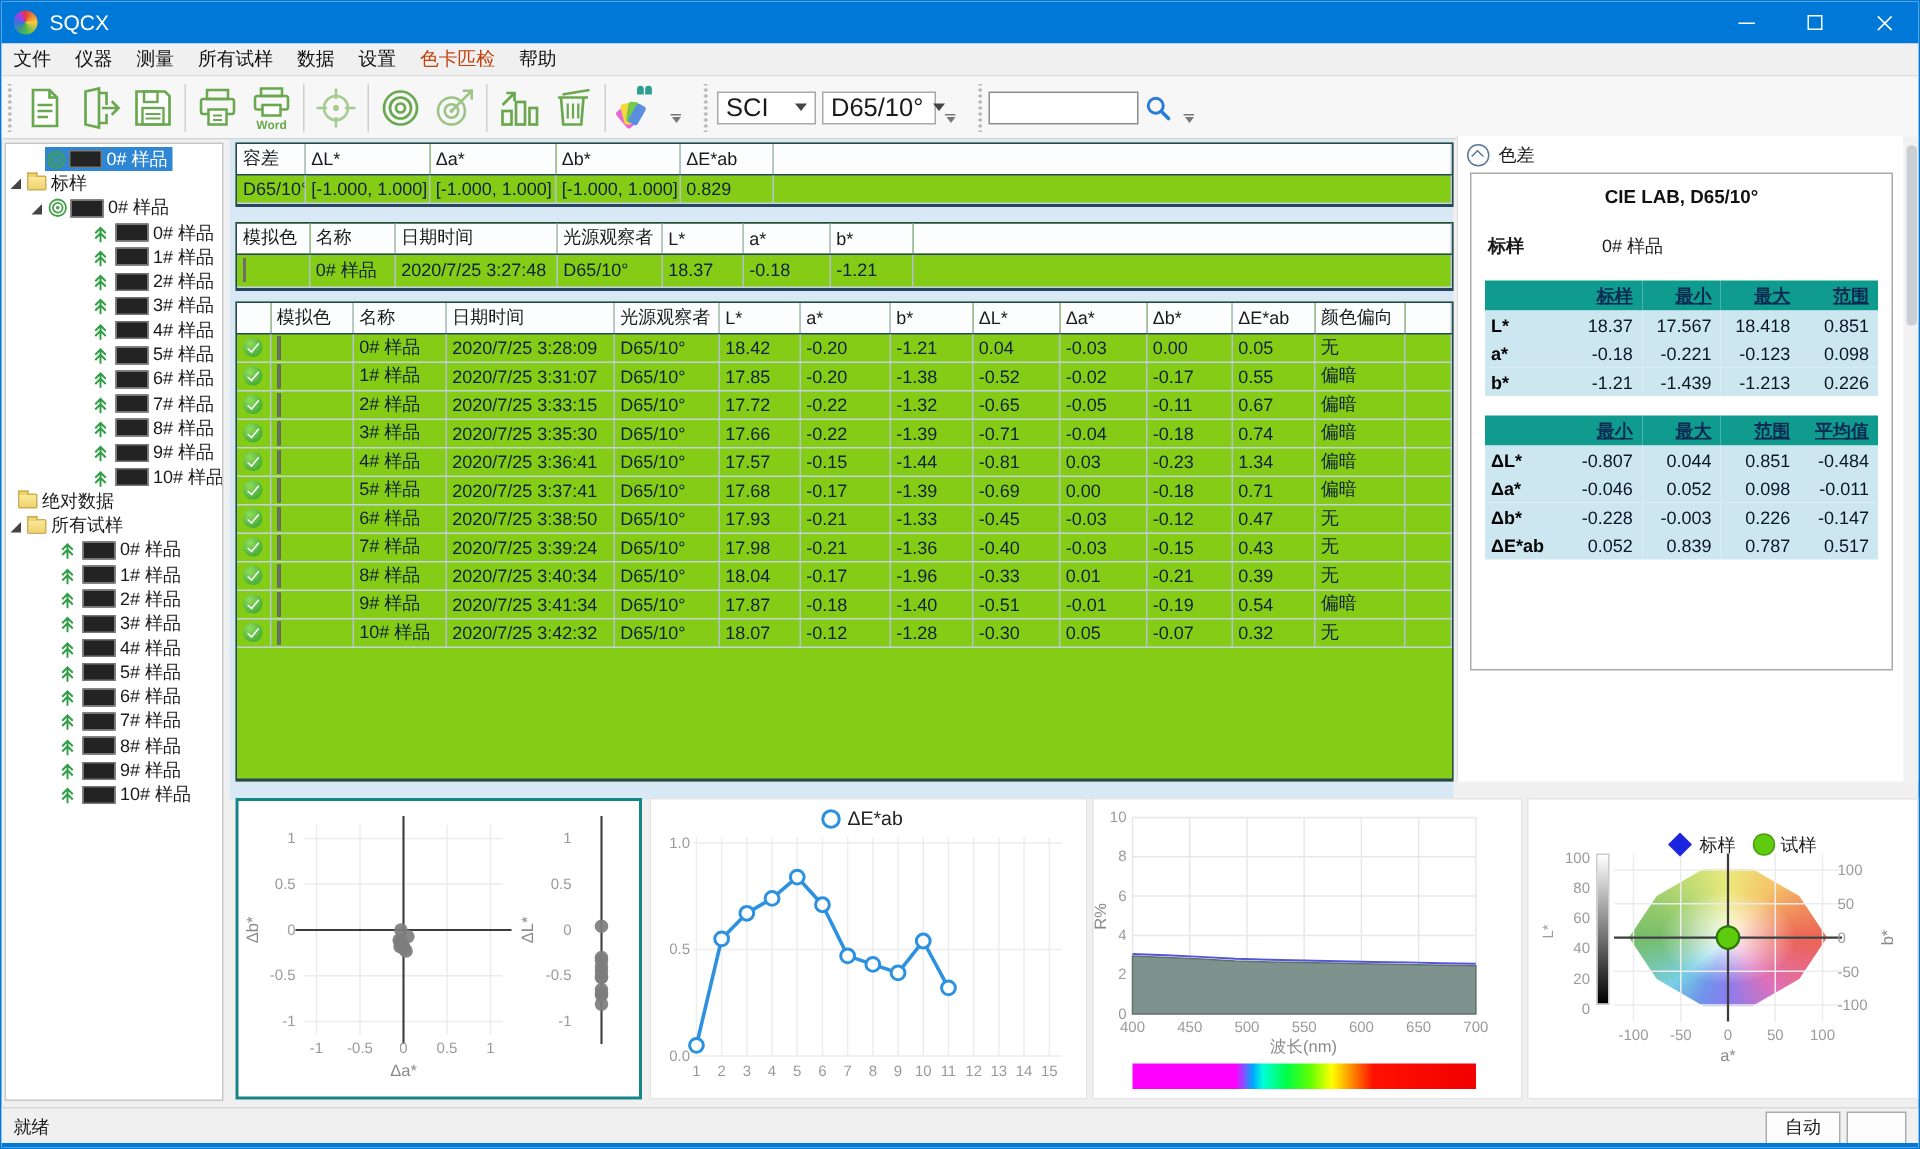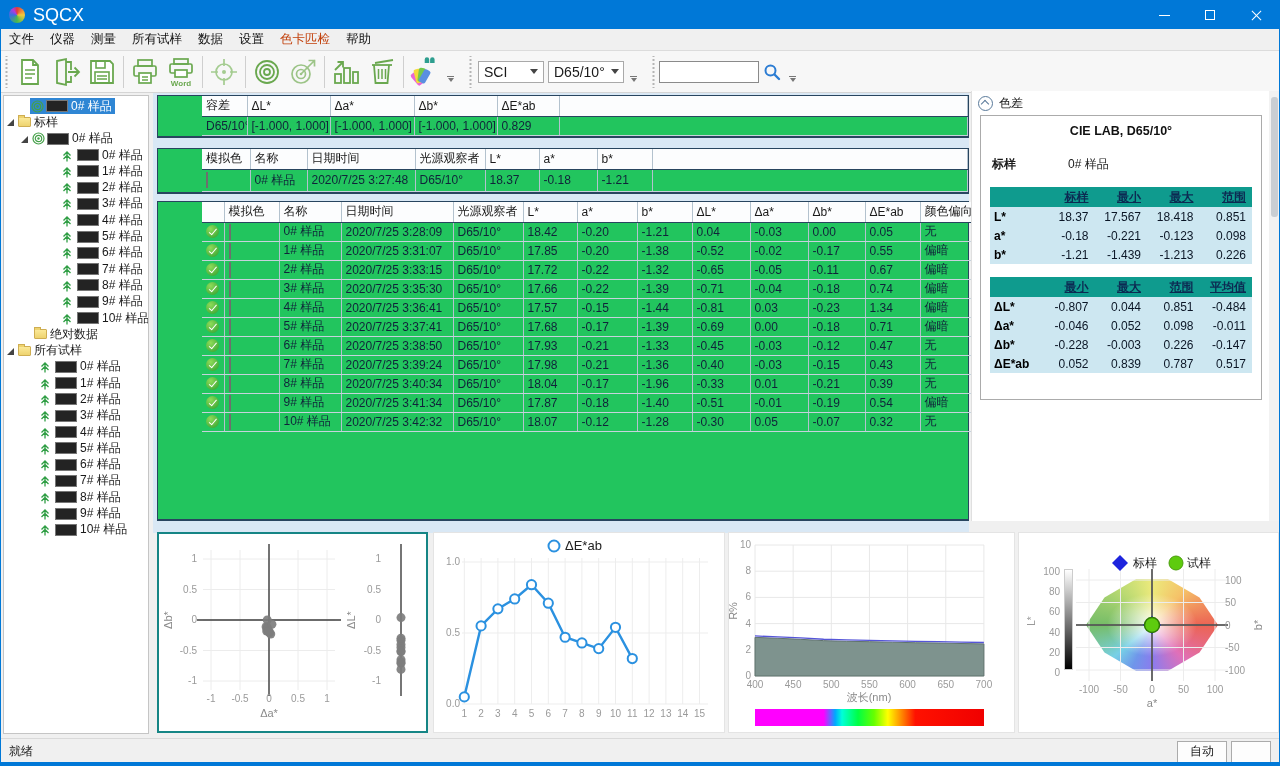--- a/index.html
+++ b/index.html
@@ -1,70 +1,70 @@
 <!DOCTYPE html>
 <html><head>
 <meta charset="utf-8">
 <style>
   * { margin:0; padding:0; box-sizing:border-box; }
   html,body { width:1280px; height:766px; font-family:"Liberation Sans","DejaVu Sans",sans-serif; }
   #win { position:relative; width:1280px; height:766px; background:#f0f0f0; border:1px solid #0078d7; overflow:hidden; font-size:12px; color:#1a1a1a;}
   
   .titlebar{position:absolute;left:0;top:0;width:100%;height:28px;background:#0078d7;color:#fff;display:flex;align-items:center;}
   .appicon{width:16px;height:16px;margin-left:8px;border-radius:50%;background:conic-gradient(#e23a3a,#f5c93a 25%,#45b94f 50%,#3a6fe2 75%,#b03ae2 90%,#e23a3a);}
-  .apptitle{margin-left:8px;font-size:18px;}
+  .apptitle{margin-left:8px;font-size:14px;}
   .wbtns{margin-left:auto;display:flex;height:100%;}
   .wbtn{width:46px;height:100%;display:flex;align-items:center;justify-content:center;}
   .min-glyph{width:11px;height:1px;background:#fff;}
   .max-glyph{width:10px;height:10px;border:1px solid #fff;}
   .cls-glyph{position:relative;width:11px;height:11px;}
   .cls-glyph::before,.cls-glyph::after{content:"";position:absolute;left:5px;top:-1px;width:1px;height:13px;background:#fff;}
   .cls-glyph::before{transform:rotate(45deg);} .cls-glyph::after{transform:rotate(-45deg);}
   
   .menubar{position:absolute;left:0;top:28px;width:100%;height:22px;background:#f0f0f0;border-bottom:1px solid #dcdcdc;display:flex;align-items:center;font-size:12.5px;}
   .menu-item{padding:2px 8px;color:#111;}
   .menu-item.disabled{color:#c2410c;}
   
   .toolbar{position:absolute;left:0;top:50px;width:100%;height:42px;background:#f7f7f7;border-bottom:1px solid #d5d5d5;display:flex;align-items:center;}
   .grip{width:5px;height:32px;margin:0 3px;background-image:radial-gradient(#b5b5b5 1px,transparent 1.2px);background-size:4px 4px;background-position:center;}
   .tbtn{width:36px;height:36px;display:flex;align-items:center;justify-content:center;position:relative;}
   .tsep{width:1px;height:32px;background:#cfcfcf;margin:0 3px;}
   .word-label{position:absolute;bottom:2px;left:0;right:0;text-align:center;font-size:8px;color:#6aa84f;font-weight:bold;}
-  .combo{height:22px;background:#fff;border:1px solid #a9a9a9;display:flex;align-items:center;padding:0 5px;margin:0 2px;font-size:14px;}
+  .combo{height:22px;background:#fff;border:1px solid #a9a9a9;display:flex;align-items:center;padding:0 5px;margin:0 2px;font-size:17px;}
   .combo .cval{flex:1;}
   .carr{width:0;height:0;border-left:4px solid transparent;border-right:4px solid transparent;border-top:5px solid #444;margin-left:6px;}
   .searchbox{width:100px;height:22px;border:1px solid #8a8a8a;background:#fff;padding:0 4px;font-size:12px;outline:none;}
   .ovf{display:flex;flex-direction:column;align-items:center;margin:14px 4px 0 4px;}
   .ovf .bar{width:7px;height:1px;background:#777;margin-bottom:1px;}
   .ovf .tri{width:0;height:0;border-left:3.5px solid transparent;border-right:3.5px solid transparent;border-top:4px solid #777;}
   
   .tree{position:absolute;left:2px;top:94px;width:146px;height:639px;background:#fff;border:1px solid #c5c5c5;overflow:hidden;padding-top:2px;}
   .trow{height:16.3px;display:flex;align-items:center;white-space:nowrap;font-size:12px;}
   .texp{width:10px;height:10px;position:relative;flex:0 0 10px;margin-right:2px;}
   .texp.open::before{content:"";position:absolute;left:1px;top:2px;border-left:7px solid transparent;border-bottom:7px solid #444;}
   .tfolder{width:13px;height:10px;background:linear-gradient(#fbe998,#eed36f);border:1px solid #cfae52;border-radius:1px;position:relative;flex:0 0 13px;margin-right:3px;}
   .tfolder::before{content:"";position:absolute;left:-1px;top:-3px;width:5px;height:2px;background:#eed36f;border:1px solid #cfae52;border-bottom:none;}
   .tswatch{width:22px;height:12px;background:#232323;border:1px solid #777;flex:0 0 22px;margin-right:3px;}
   .ticon{flex:0 0 13px;margin-right:2px;display:flex;}
   .tsel{display:inline-flex;align-items:center;background:#2f86d4;color:#fff;padding:0 3px 0 1px;height:16px;}
   
   .centerbg{position:absolute;left:152px;top:92px;width:816px;height:440px;background:#d9e8f5;}
-  .dtable{position:absolute;background:#22c55e;border:1px solid #28455f;border-bottom-width:2px;padding-left:44px;}
+  .dtable{position:absolute;background:#84cc16;border:1px solid #28455f;border-bottom-width:2px;}
   table{border-collapse:collapse;table-layout:fixed;width:100%;}
   .dtable th{font-weight:normal;text-align:left;padding:0 4px;height:20px;background:#fcfdfe;border-right:1px solid #b3c2ce;border-bottom:1px solid #28455f;overflow:hidden;white-space:nowrap;}
   .dtable td{padding:0 4px;height:19px;border-right:1px solid #b3c2ce;border-bottom:1px solid #c6d2dc;overflow:hidden;white-space:nowrap;color:#10233a;}
   .swatch{width:80%;height:13px;background:#1f1f1f;border:1px solid #6e6e6e;margin:0 auto;}
   .chk{width:13px;height:13px;border-radius:50%;background:radial-gradient(circle at 35% 30%,#8fdc5a,#2d9e2d);display:block;margin:0 auto;position:relative;}
   .chk::after{content:"";position:absolute;left:4.6px;top:2.4px;width:3px;height:6.5px;border:solid #fff;border-width:0 1.8px 1.8px 0;transform:rotate(40deg);}
   
   .rpanel{position:absolute;left:970px;top:90px;width:298px;height:430px;background:#fff;border-left:1px solid #e0e0e0;}
   .rhdr{display:flex;align-items:center;height:24px;padding-left:6px;}
   .collapse-circ{width:15px;height:15px;border:1.4px solid #5a7a9a;border-radius:50%;position:relative;margin-right:6px;}
   .collapse-circ::after{content:"";position:absolute;left:3.2px;top:4.6px;width:5px;height:5px;border:solid #5a7a9a;border-width:1.6px 0 0 1.6px;transform:rotate(45deg);}
-  .rbox{position:absolute;left:8px;top:24px;width:282px;height:285px;border:1px solid #ababab;background:#fff;padding:8px 9px;}
+  .rbox{position:absolute;left:8px;top:24px;width:282px;height:332px;border:1px solid #ababab;background:#fff;padding:8px 9px;}
   .rsub{text-align:center;font-weight:bold;font-size:12.5px;color:#111;}
   .rstd{display:flex;margin:18px 0 14px 2px;}
   .rstd .lab{font-weight:bold;width:76px;}
   .rtable{width:100%;border-collapse:collapse;margin-bottom:13px;font-size:12px;}
   .rtable th{background:#0f9b8e;color:#0c2a52;font-weight:bold;text-decoration:underline;text-align:right;height:20px;padding:0 6px;}
   .rtable td{background:#cde7f1;height:19px;padding:0 6px;text-align:right;color:#0b1626;}
   .rtable td.rowlab{text-align:left;font-weight:bold;color:#000;padding-left:4px;}
   .rscroll{position:absolute;left:1268px;top:90px;width:10px;height:430px;background:#f2f2f2;}
   .rthumb{position:absolute;left:1.5px;top:6px;width:7px;height:120px;background:#c9ced3;border-radius:3px;}
   
@@ -367,21 +367,21 @@
       </div>
       <div class="trow" style="padding-left: 58px;">
         <span class="ticon">
           <svg width="10" height="13" viewBox="0 0 10 13">
             <path d="M5 12.5 V3 M1.5 6.5 L5 3 L8.5 6.5 M1.5 10 L5 6.5 L8.5 10" fill="none" stroke="#2f9e44" stroke-width="1.3"></path>
           </svg>
         </span>
         <span class="tswatch"></span>
         <span>10# 样品</span>
       </div>
-      <div class="trow" style="padding-left: 30px;">
+      <div class="trow" style="padding-left: 8px;">
         <span class="tfolder"></span>
         <span>绝对数据</span>
       </div>
       <div class="trow" style="padding-left: 2px;">
         <span class="texp open"></span>
         <span class="tfolder"></span>
         <span>所有试样</span>
       </div>
       <div class="trow" style="padding-left: 36px;">
         <span class="ticon">

